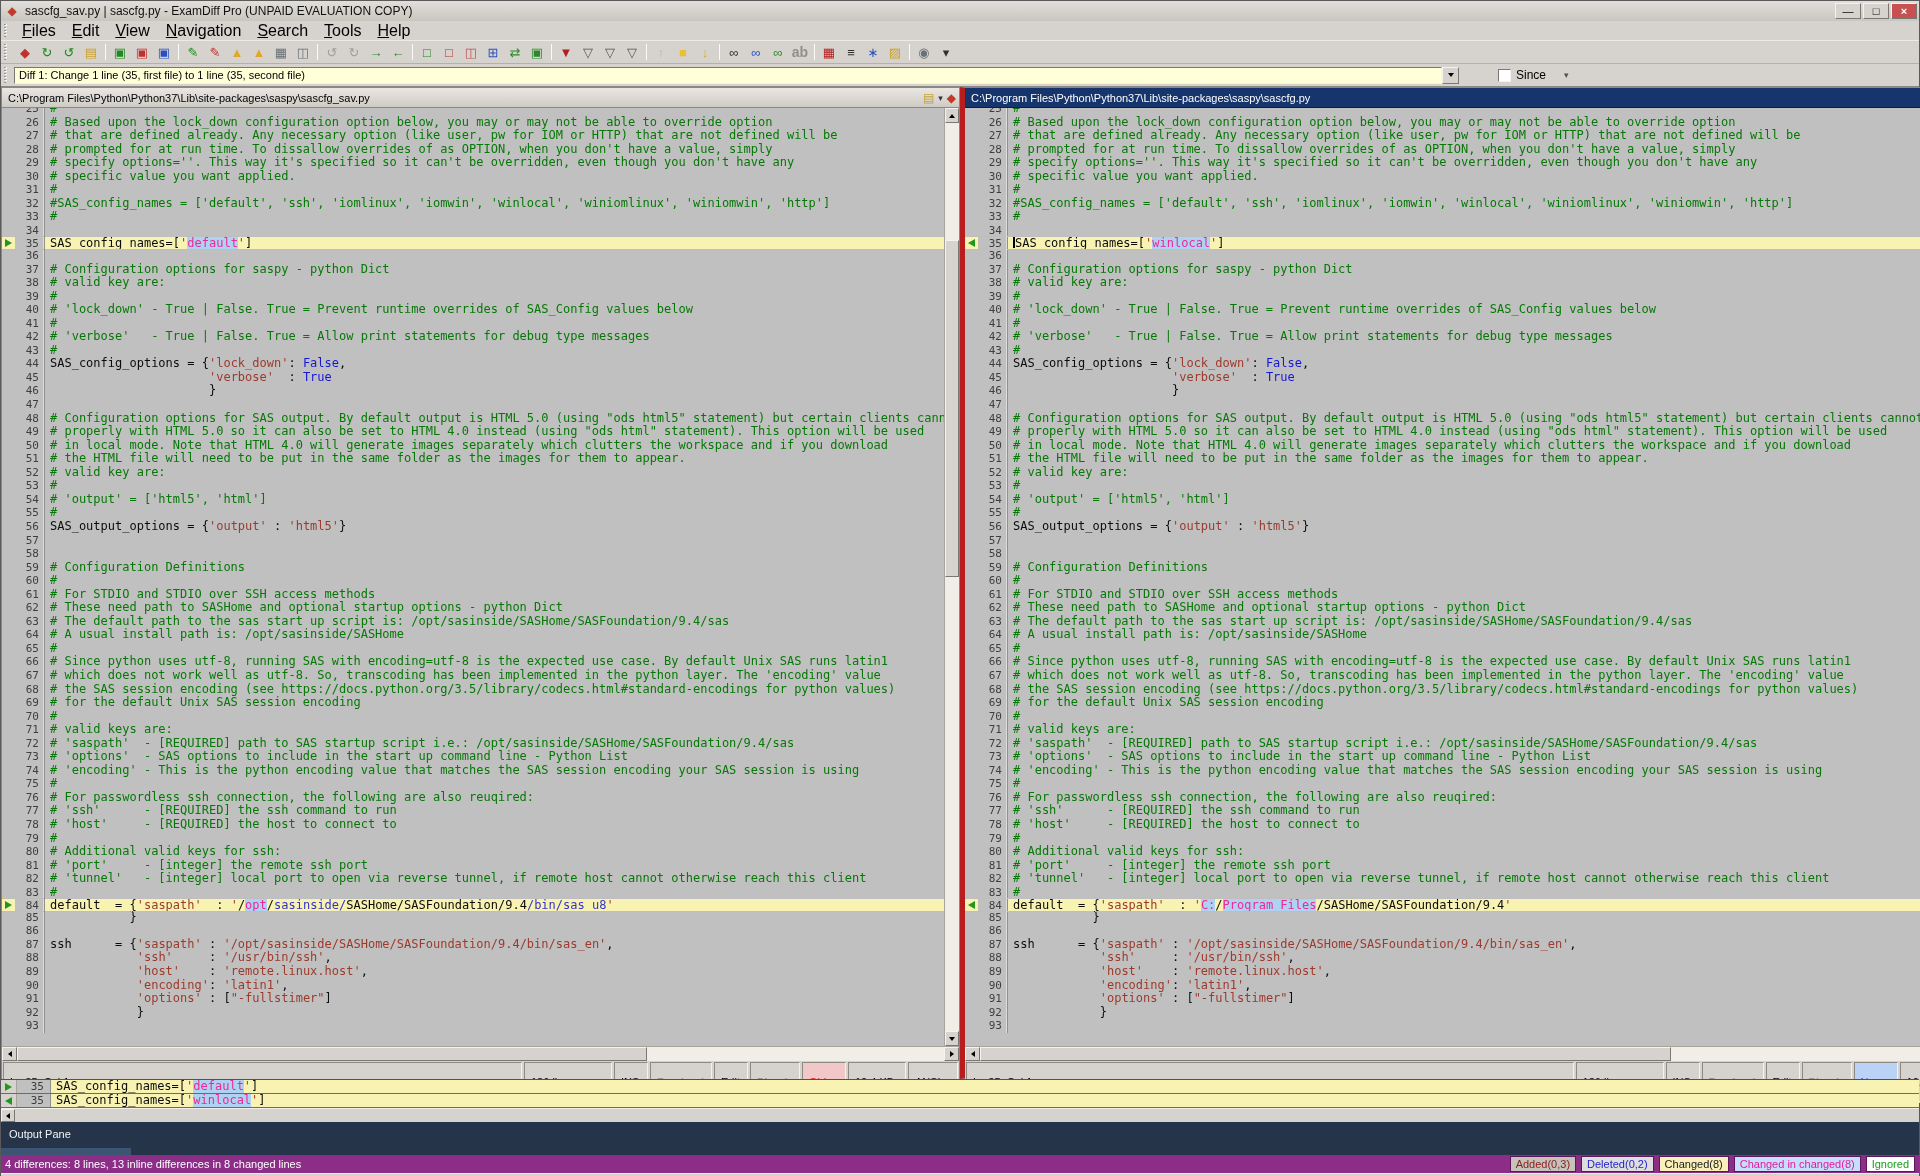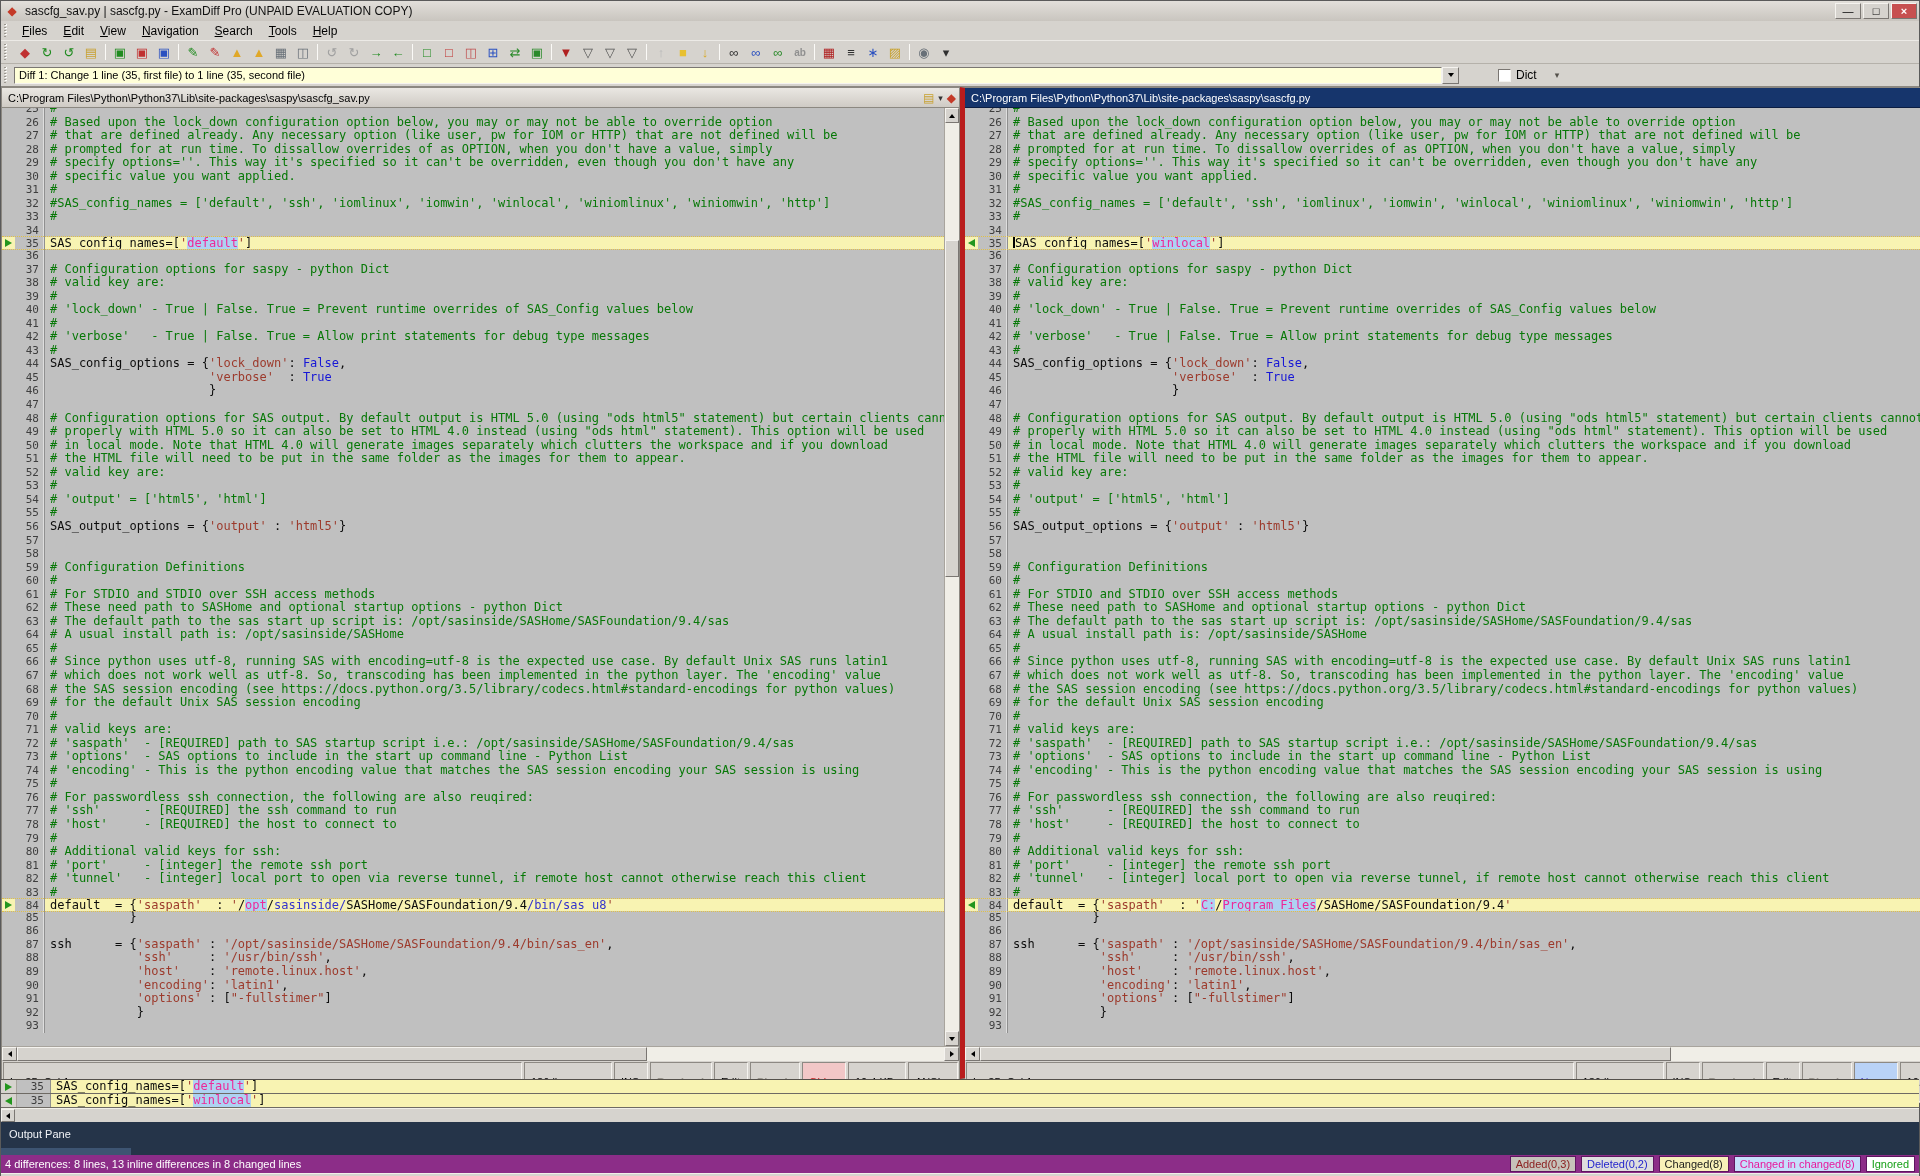--- a/index.html
+++ b/index.html
@@ -18,30 +18,30 @@
     background:#d6d3ce; border:1px solid; border-color:#f5f3ef #7a7672 #7a7672 #f5f3ef; font-size:11px; line-height:11px; }
   .win-btn.close { background:#c75050; color:#fff; font-weight:bold; }
 
   
   #menubar { height:20px; flex:0 0 20px; display:flex; align-items:center; background:var(--chrome,#d6d3ce);
     border-bottom:1px solid #eceae6; }
   .grip { width:5px; height:70%; margin:0 5px 0 3px;
     background:repeating-linear-gradient(180deg,#9b978f 0 1px,transparent 1px 3px),
                repeating-linear-gradient(180deg,#fdfdfb 0 1px,transparent 1px 3px);
     background-position:0 0,1px 1px; background-size:2px 100%,2px 100%; background-repeat:repeat-y; }
-  .menu-item { padding:2px 8px; font-size:12px; }
+  .menu-item { padding:2px 8px; font-size:16px; }
   .menu-item u { text-decoration:underline; }
 
   
   #toolbar { height:23px; flex:0 0 23px; display:flex; align-items:center; background:var(--chrome,#d6d3ce);
     border-bottom:1px solid #b5b1aa; }
   .tbtn { width:20px; height:19px; display:flex; align-items:center; justify-content:center; margin:0 1px;
     border-radius:2px; font-size:13px; }
   .tbtn span { pointer-events:none; }
-  .tbtn .ab { font-size:10px; font-weight:bold; }
+  .tbtn .ab { font-size:14px; font-weight:bold; }
   .tsep { width:1px; height:16px; margin:0 3px; background:#908c85; border-right:1px solid #fbfaf7; }
 
   
   #diffbar { height:23px; flex:0 0 23px; display:flex; align-items:center; background:var(--chrome,#d6d3ce);
     border-bottom:1px solid #8c8881; }
   #diff-combo { width:1428px; height:17px; background:var(--field-bg,#ffffd8);
     border:1px solid; border-color:#7a7672 #f5f3ef #f5f3ef #7a7672; display:flex; align-items:center;
     padding:0 4px; font-size:11px; white-space:nowrap; overflow:hidden; }
   #diff-combo-btn { width:17px; height:17px; background:#d6d3ce; border:1px solid;
     border-color:#f5f3ef #7a7672 #7a7672 #f5f3ef; display:flex; align-items:center; justify-content:center; }
@@ -306,21 +306,21 @@
     <div class="grip"></div>
     <div id="diff-combo">
       <span>Diff 1: Change 1 line (35, first file) to 1 line (35, second file)</span>
     </div>
     <div id="diff-combo-btn">
         <div class="tri-down"></div>
       </div>
     <div id="skip-block">
       <div class="grip"></div>
       <div id="skip-check"></div>
-      <span id="skip-label">Dict</span>
+      <span id="skip-label">Since</span>
       <span id="skip-chevron">▾</span>
     </div>
   </div>
 
   <div id="panes">
     <div class="pane" id="pane-left">
       <div class="pane-header inactive">
         <span>C:\Program Files\Python\Python37\Lib\site-packages\saspy\sascfg_sav.py</span>
         <span class="ph-icons">
           <span class="save-ic">▤</span>

